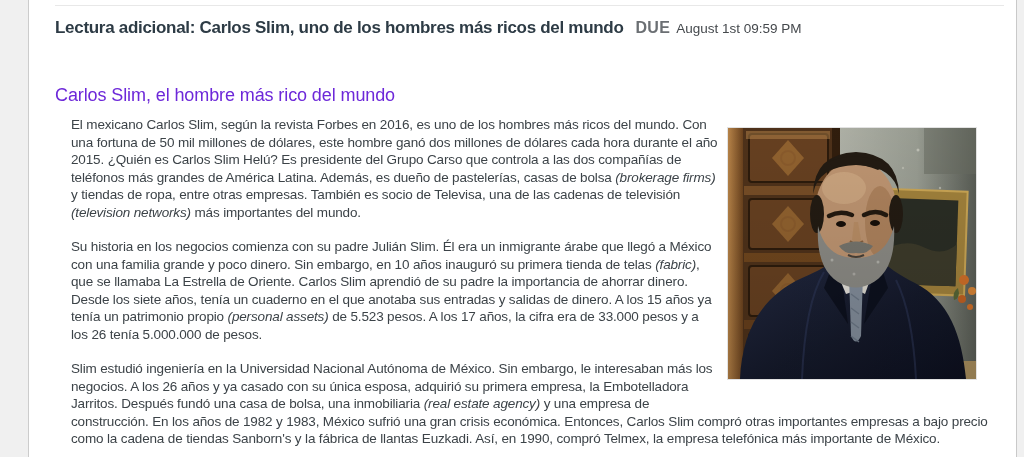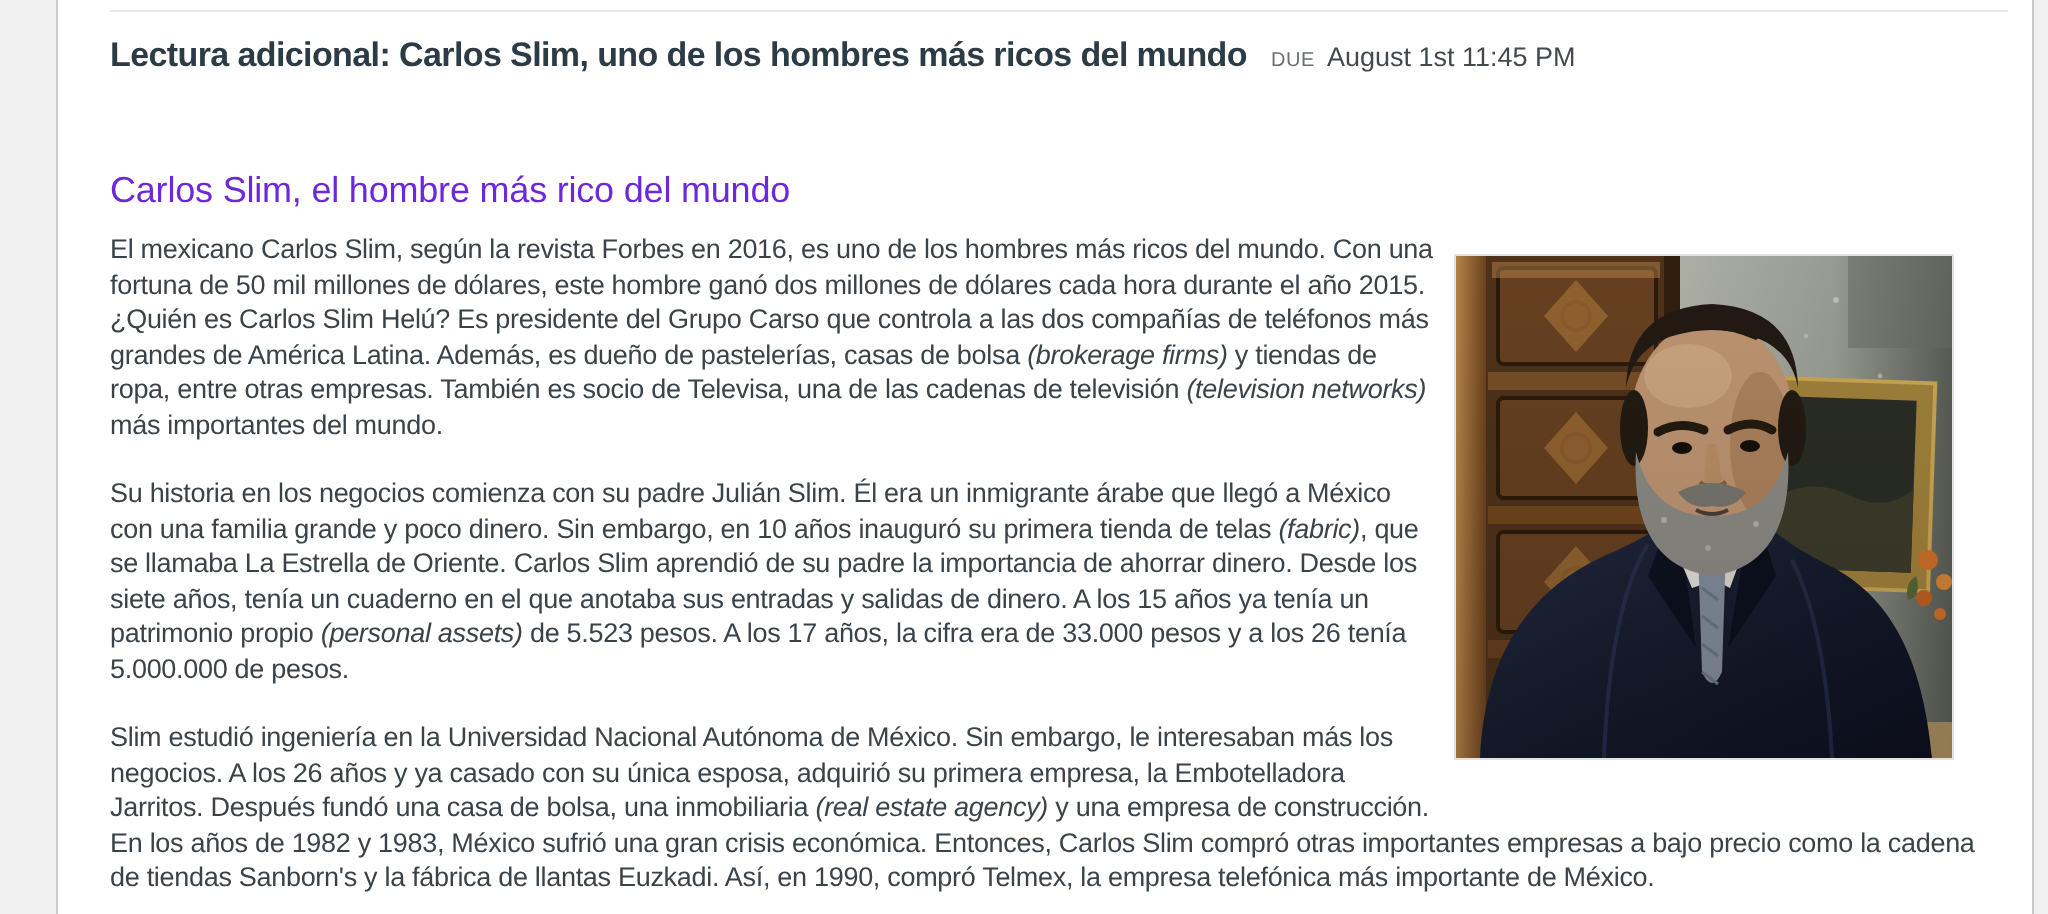--- a/index.html
+++ b/index.html
@@ -32,22 +32,22 @@
   }
   h1.page-title {
     display: inline;
     margin: 0;
     font-size: 17px;
     font-weight: 700;
     letter-spacing: -0.3px;
     color: #2d3b45;
   }
   .due-label {
-    font-size: 10px;
-    font-weight: 400;
+    font-size: 16px;
+    font-weight: 700;
     color: #6b6f73;
     margin-left: 12px;
     letter-spacing: 0.3px;
   }
   .due-date {
     font-size: 13.5px;
     color: #45494d;
     margin-left: 6px;
   }
   h2.article-heading {
@@ -55,21 +55,21 @@
     font-weight: 400;
     color: #6d28d9;
     margin: 47px 0 10px 0;
     letter-spacing: -0.1px;
   }
   .article-text p {
     font-size: 13.5px;
     line-height: 17.5px;
     letter-spacing: -0.15px;
     color: #3c4348;
-    margin: 0 0 17px 0;
+    margin: 0 0 17px 16px;
   }
   .article-text em { font-style: italic; }
   figure.portrait {
     float: right;
     width: 248px; height: 251px;
     margin: 12px 28px 18px 10px;
     padding: 0;
     background: #222;
     box-shadow: 0 0 0 1px #e2e2e2;
   }
@@ -77,21 +77,21 @@
 </style>
 </head>
 <body>
 
 <div class="gutter-left"></div>
 <div class="gutter-right"></div>
 
 <div class="content">
 
   <div class="header-row">
-    <h1 class="page-title">Lectura adicional: Carlos Slim, uno de los hombres más ricos del mundo</h1><span class="due-label">DUE</span><span class="due-date">August 1st 11:45 PM</span>
+    <h1 class="page-title">Lectura adicional: Carlos Slim, uno de los hombres más ricos del mundo</h1><span class="due-label">DUE</span><span class="due-date">August 1st 09:59 PM</span>
   </div>
 
   <article>
     <h2 class="article-heading">Carlos Slim, el hombre más rico del mundo</h2>
 
     <div class="article-text">
       <figure class="portrait">
         <svg width="248" height="251" viewBox="0 0 248 251" xmlns="http://www.w3.org/2000/svg">
           <defs>
             <linearGradient id="wallGrad" x1="0" y1="0" x2="1" y2="0">

